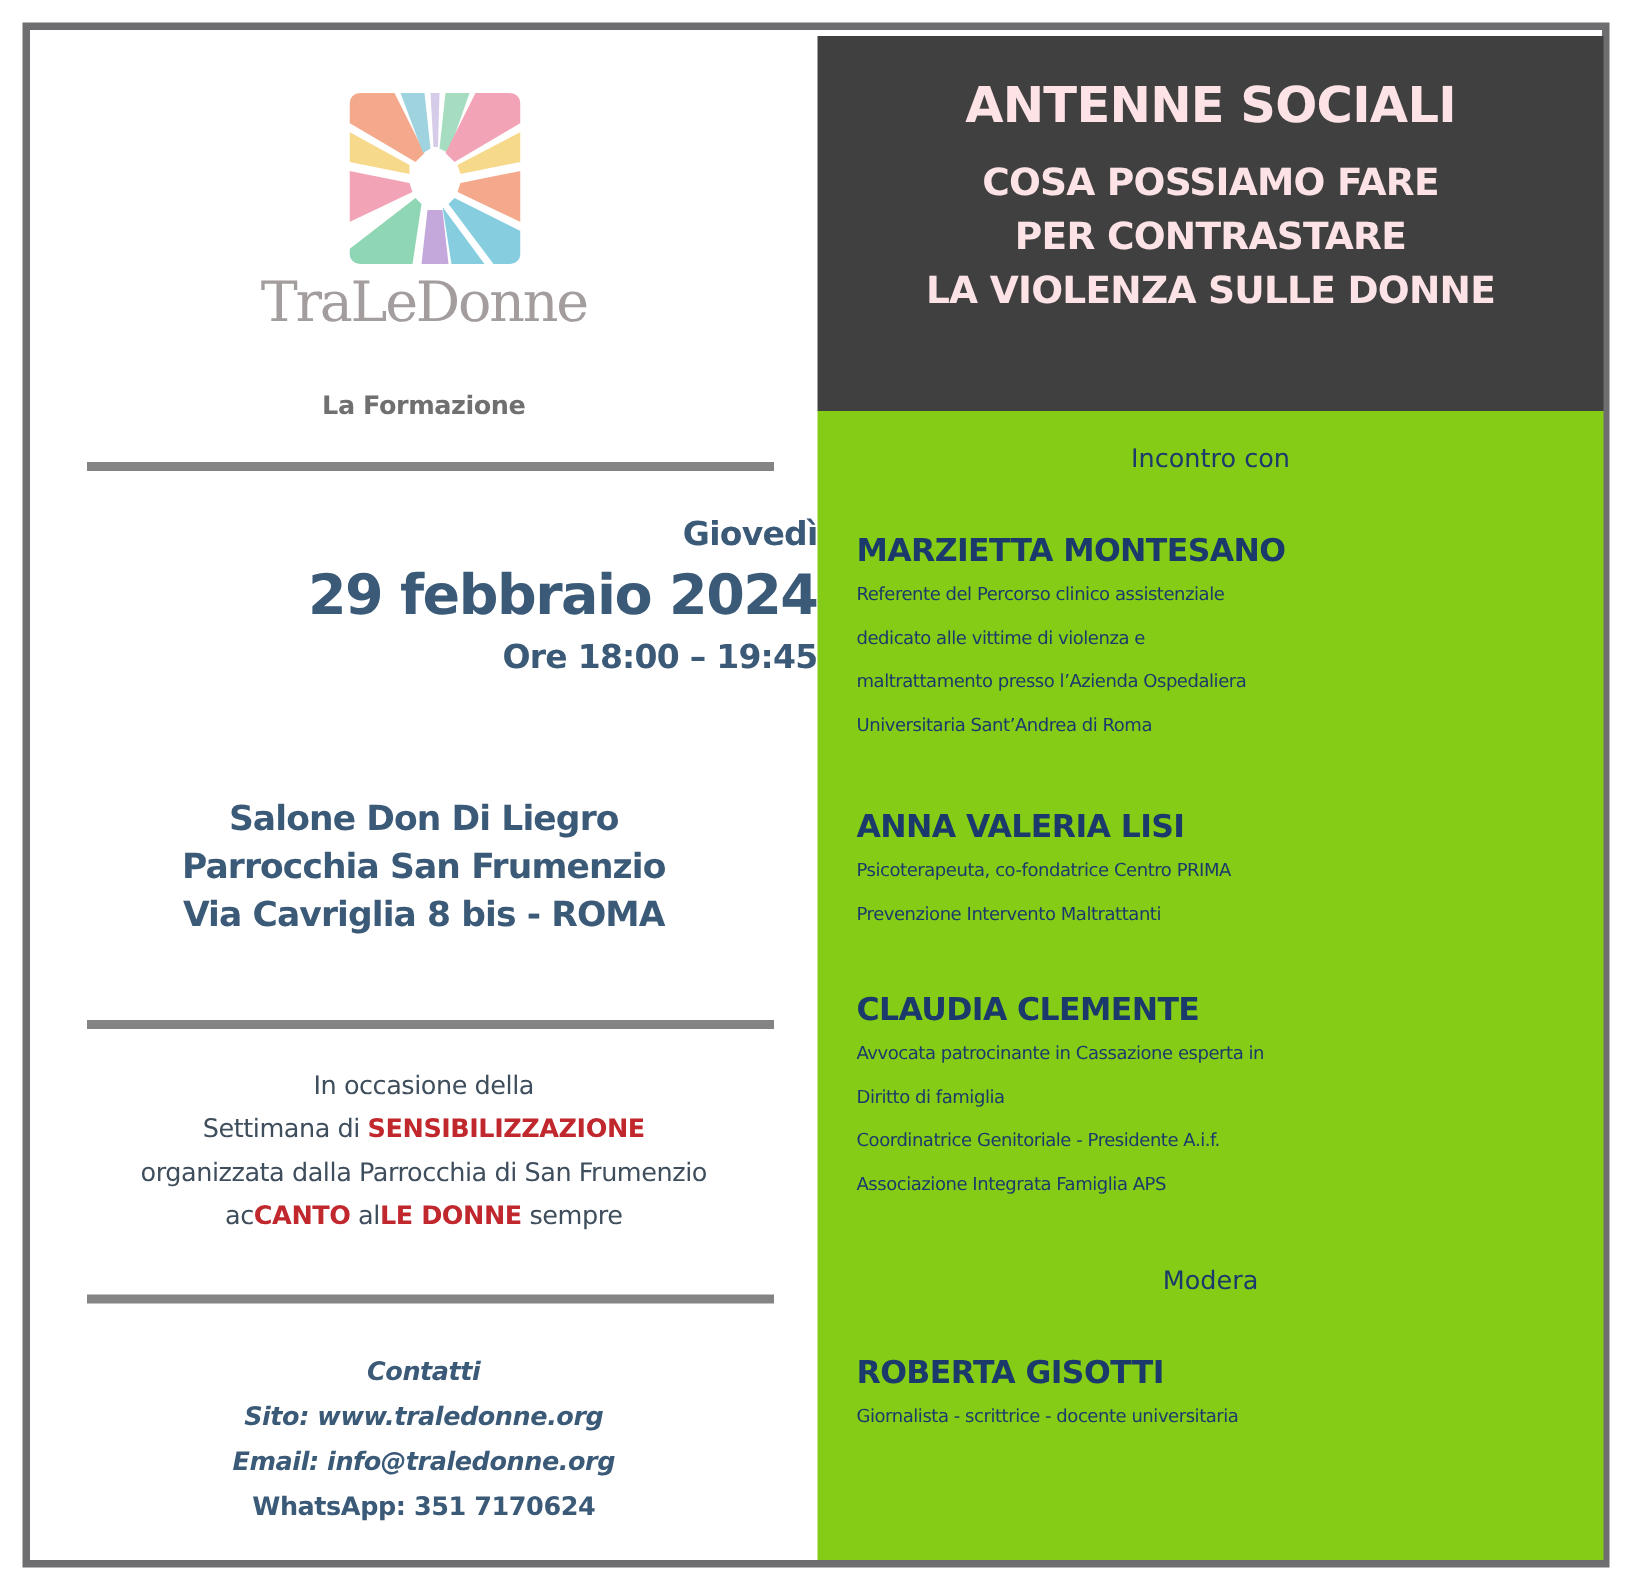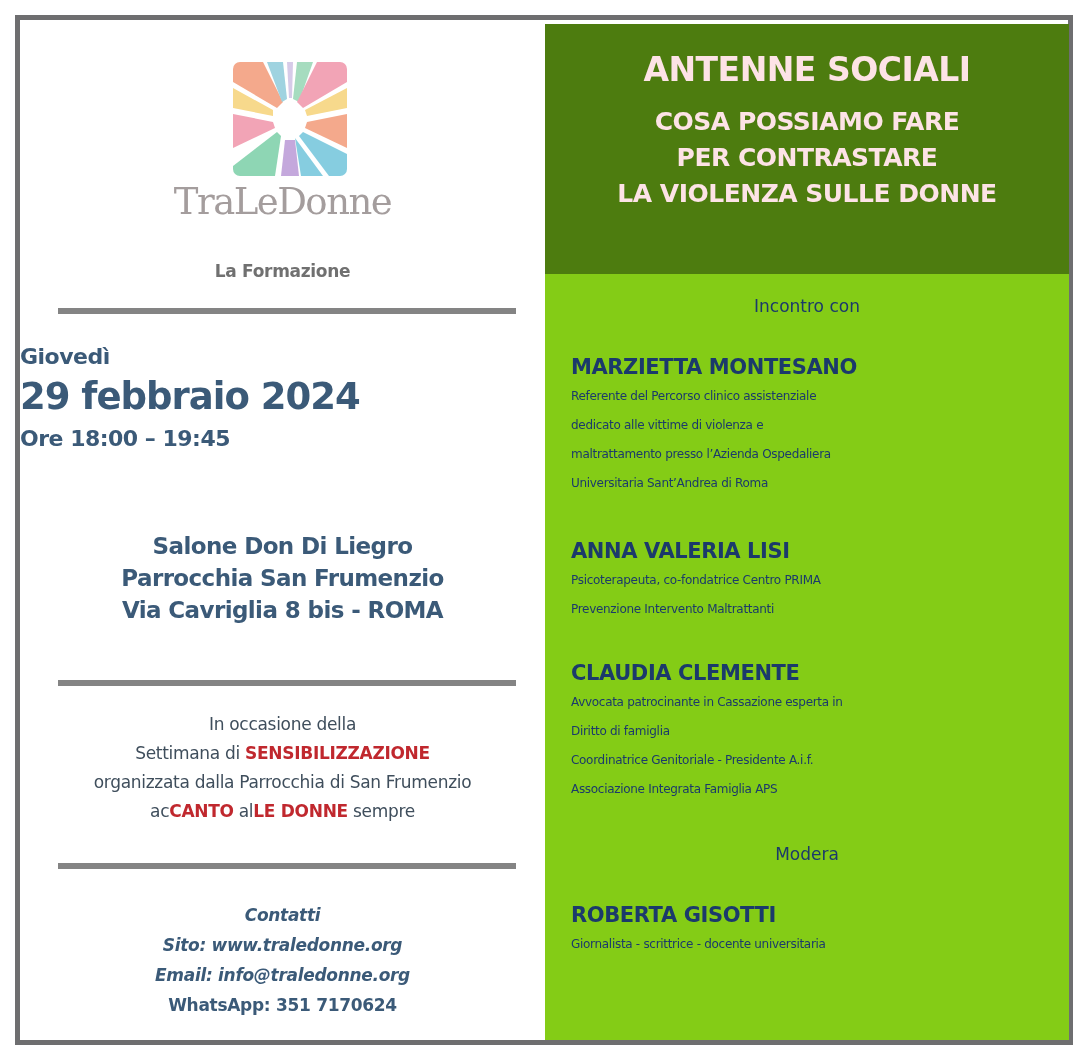--- a/index.html
+++ b/index.html
@@ -17,33 +17,33 @@
   .brand {
     position: absolute; left: 0; width: 525px; top: 160px; text-align: center;
     font-family: "DejaVu Serif", "Liberation Serif", serif; font-size: 37px; color: #a49d9d;
     letter-spacing: -1.5px;
   }
   .subbrand {
     position: absolute; left: 0; width: 525px; top: 241px; text-align: center;
     font-size: 17px; font-weight: bold; color: #707070; letter-spacing: -0.3px;
   }
   .divider { position: absolute; left: 38px; width: 458px; height: 6px; background: #848484; }
-  .date-block { position: absolute; left: 0; width: 525px; top: 322px; text-align: left; color: #3b5a78; font-weight: bold; }
+  .date-block { position: absolute; left: 0; width: 525px; top: 322px; text-align: right; color: #3b5a78; font-weight: bold; }
   .date-day { font-size: 22px; line-height: 30px; letter-spacing: -0.5px; }
   .date-full { font-size: 37px; line-height: 50px; letter-spacing: -1px; }
   .date-time { font-size: 22px; line-height: 34px; letter-spacing: -0.5px; }
   .venue { position: absolute; left: 0; width: 525px; top: 510px; text-align: center; color: #3b5a78; font-weight: bold; font-size: 23px; line-height: 32px; letter-spacing: -0.6px; }
   .occasion { position: absolute; left: 0; width: 525px; top: 690px; text-align: center; color: #3f4e5c; font-size: 17px; line-height: 29px; letter-spacing: -0.3px; }
   .occasion .hl { color: #c0282e; font-weight: bold; }
   .contacts { position: absolute; left: 0; width: 525px; top: 880px; text-align: center; color: #3b5a78; font-weight: bold; font-size: 17px; line-height: 30px; letter-spacing: -0.3px; }
   .contacts .it { font-style: italic; }
 
   
   .red-panel {
-    position: absolute; left: 525px; top: 4px; width: 524px; height: 250px; background: #4d7c0f;
+    position: absolute; left: 525px; top: 4px; width: 524px; height: 250px; background: #404040;
     color: #fde3e6; text-align: center; font-weight: bold;
   }
   .red-title { font-size: 33px; line-height: 40px; padding-top: 26px; letter-spacing: -0.5px; }
   .red-sub { font-size: 25px; line-height: 36px; margin-top: 14px; letter-spacing: -0.5px; }
   .grey-panel {
     position: absolute; left: 525px; top: 254px; width: 524px; height: 766px; background: #84cc16;
     color: #1b3a6b;
   }
   .grey-center { text-align: center; font-size: 17px; }
   .speaker { position: absolute; left: 26px; width: 490px; }

